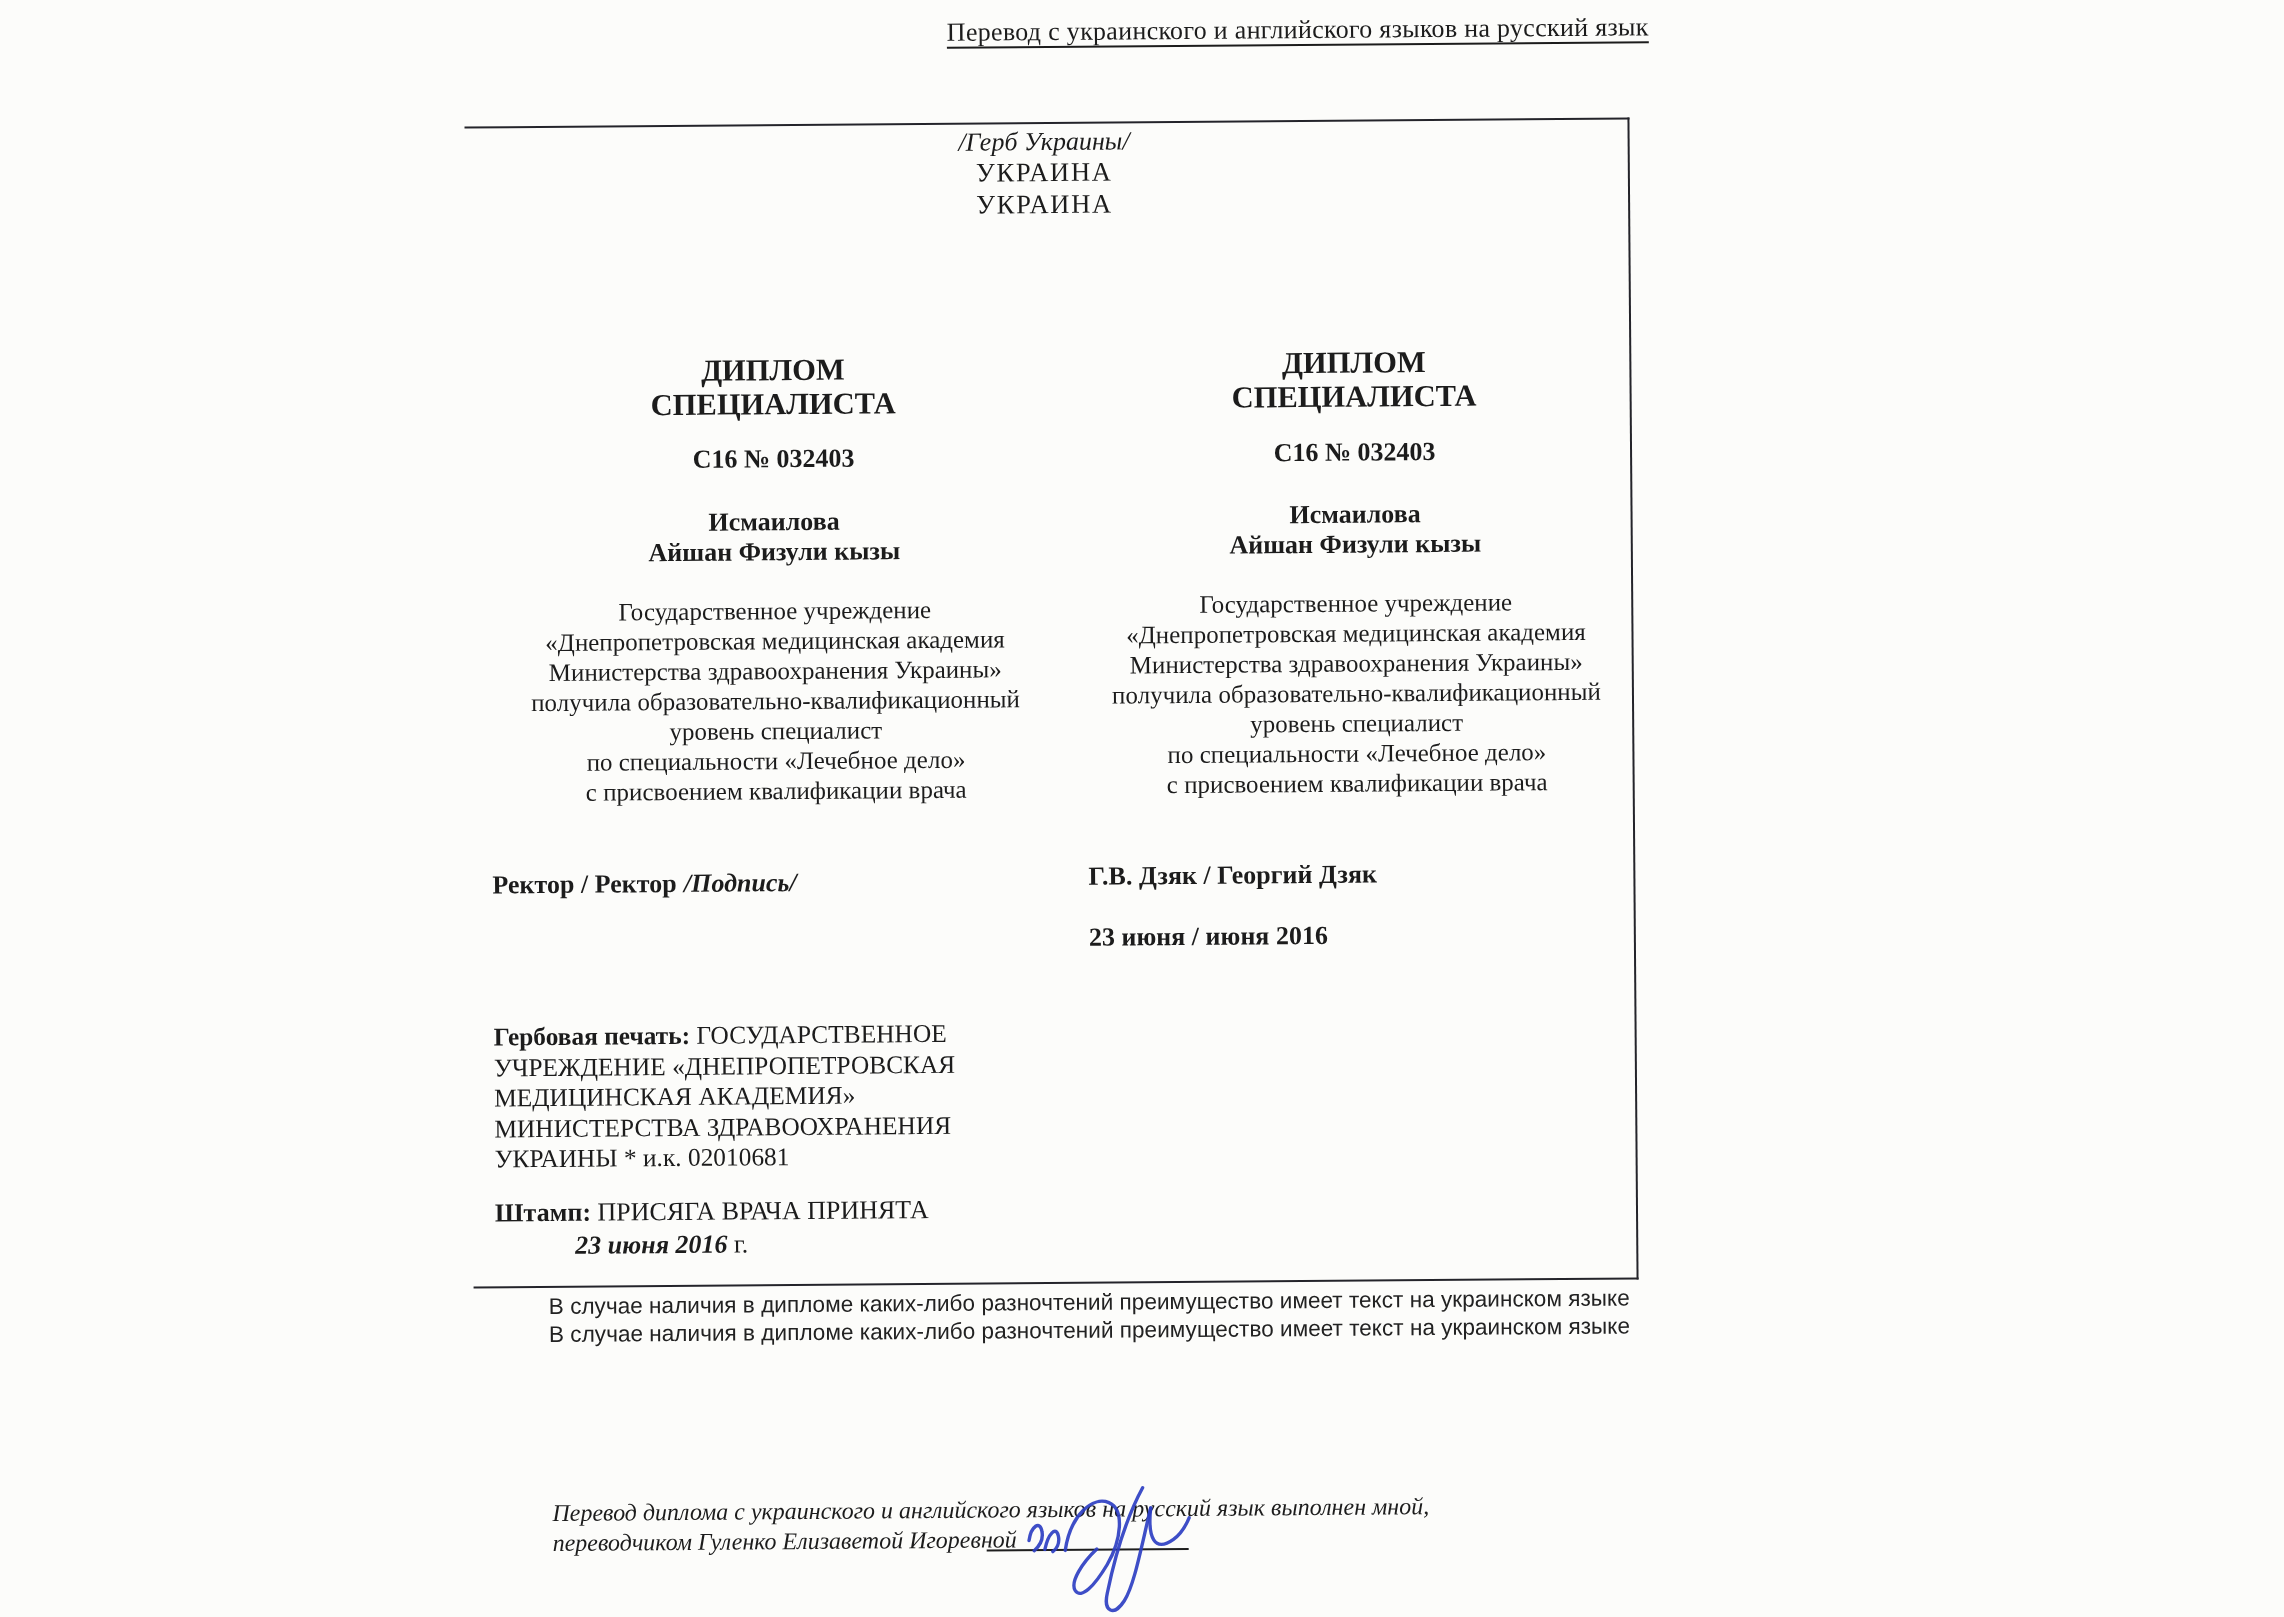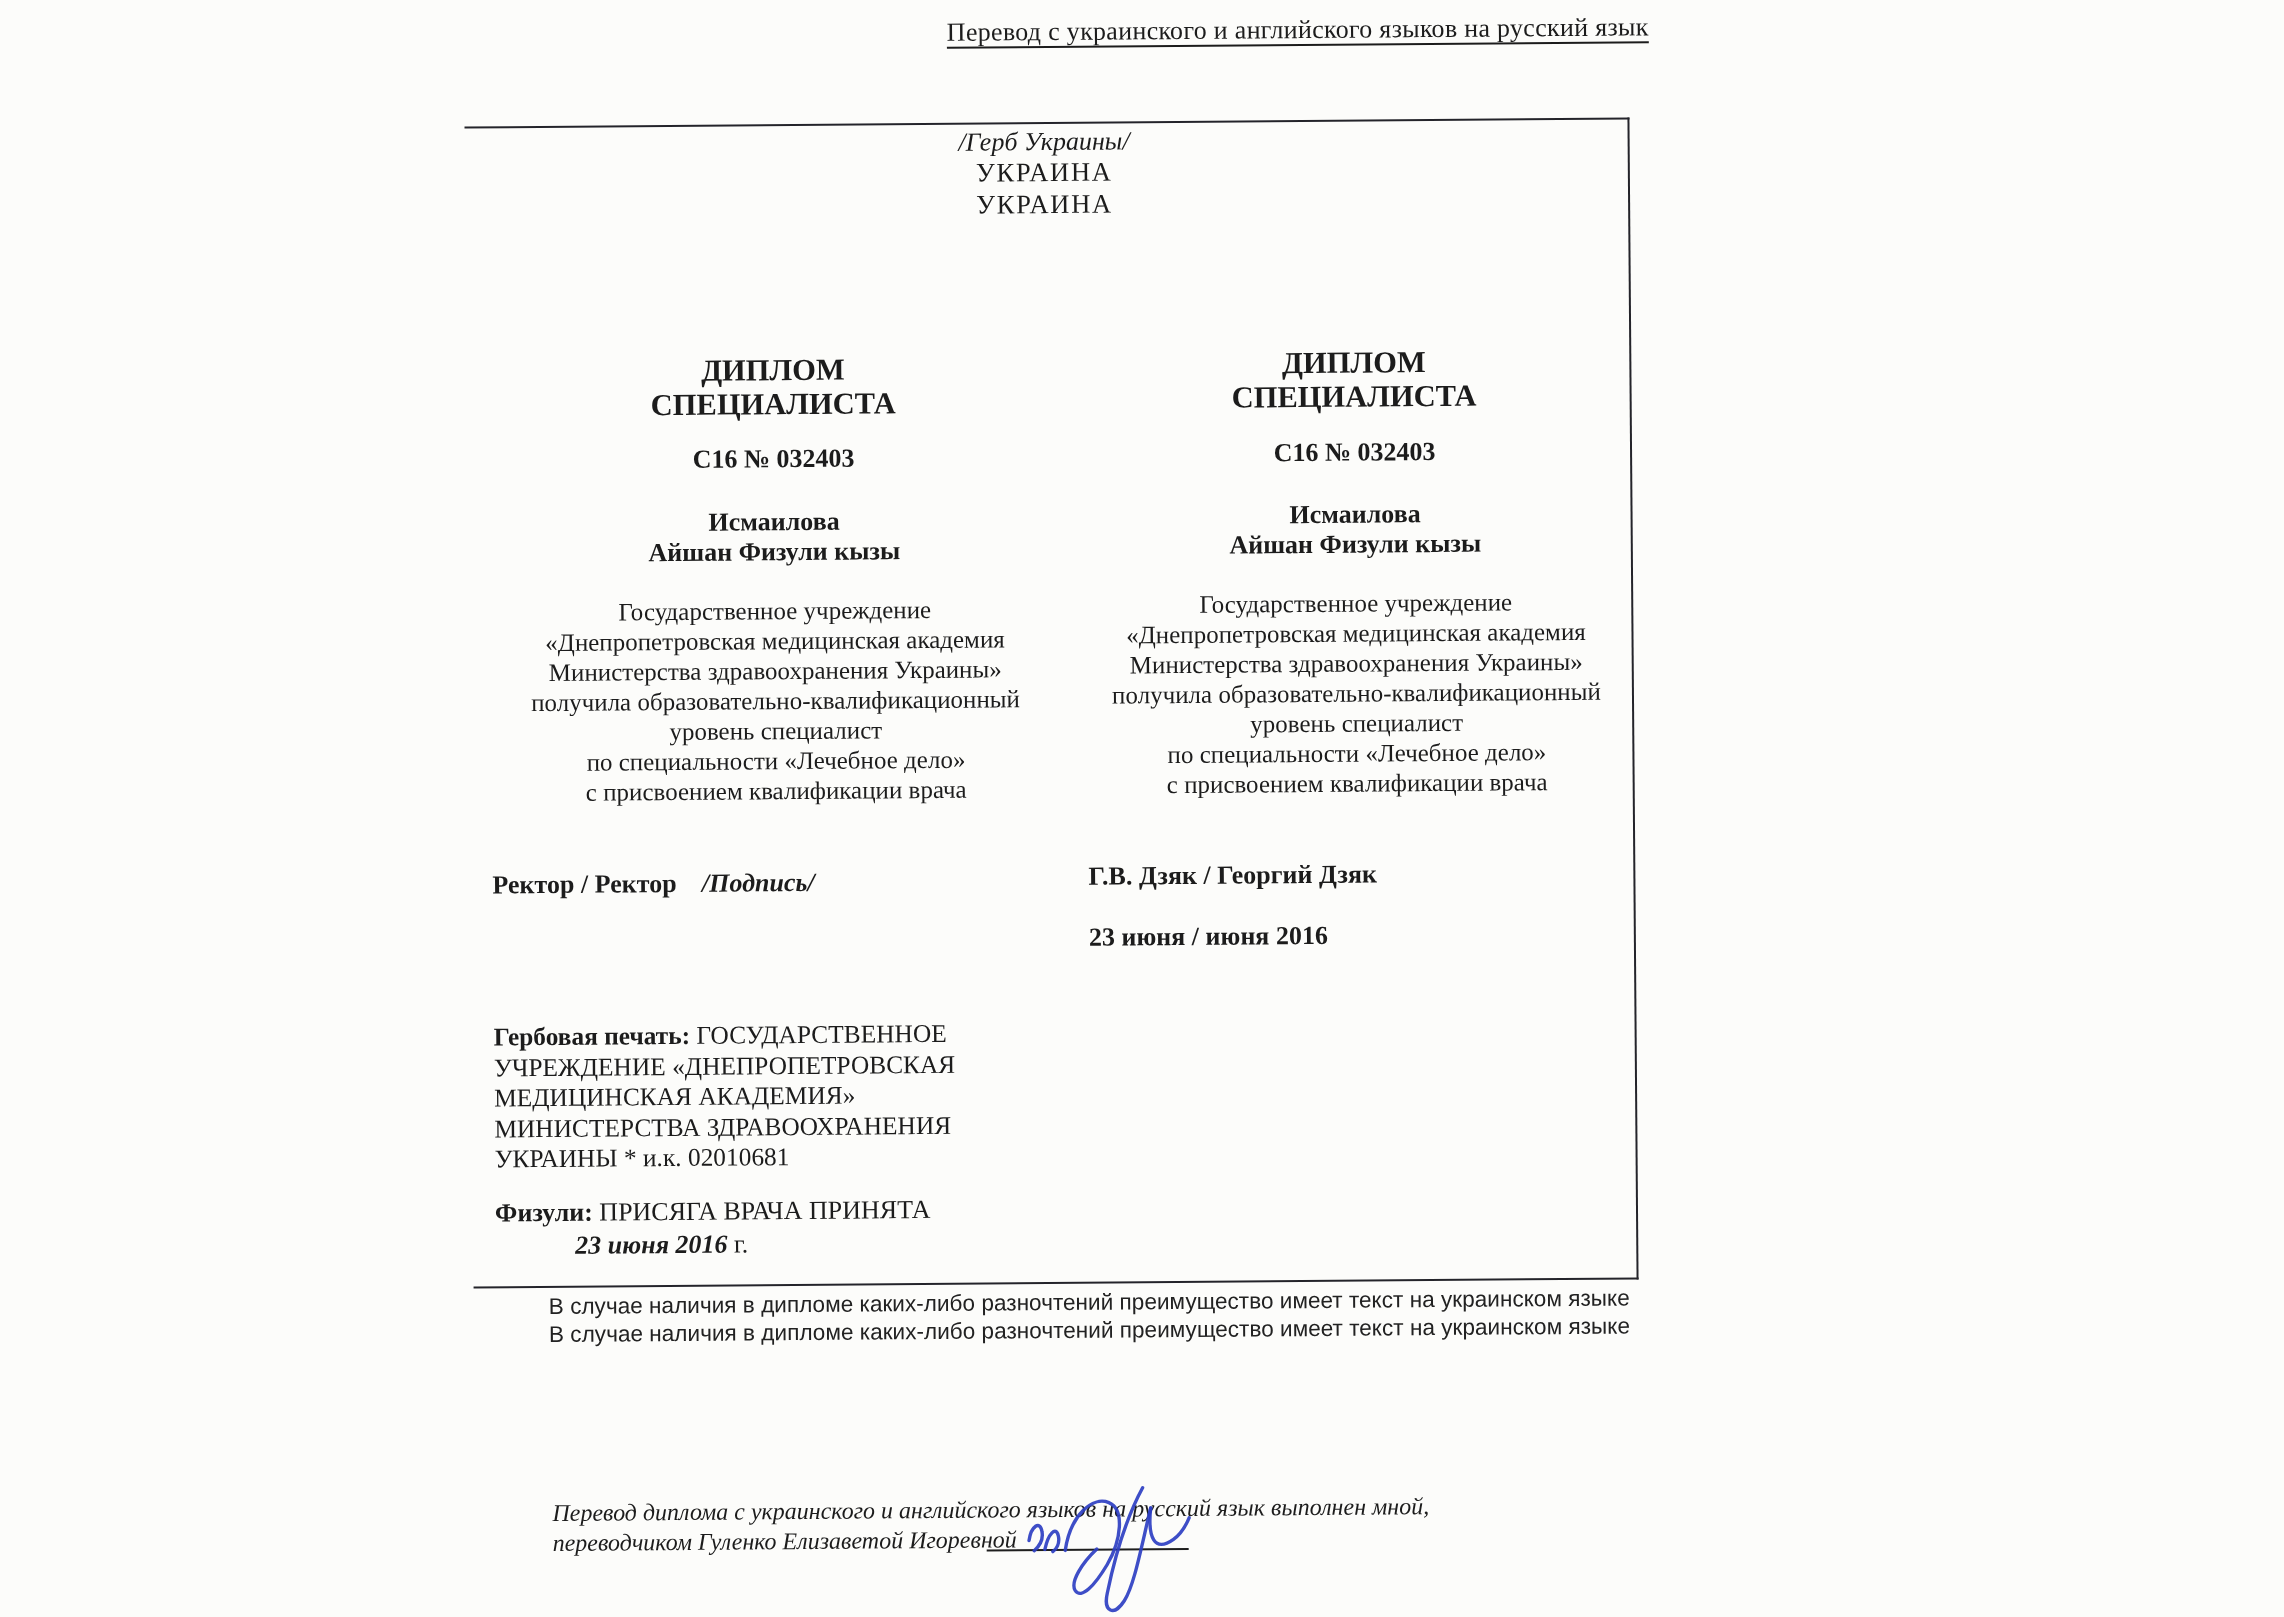--- a/index.html
+++ b/index.html
@@ -70,36 +70,36 @@
     <div>«Днепропетровская медицинская академия</div>
     <div>Министерства здравоохранения Украины»</div>
     <div>получила образовательно-квалификационный</div>
     <div>уровень специалист</div>
     <div>по специальности «Лечебное дело»</div>
     <div>с присвоением квалификации врача</div>
   </div>
 
   <div class="abs sign-row" style="left:491px;top:866px;">
     <span class="b">Ректор / Ректор</span>
-    <span class="b i" style="margin-left:19px;">/Подпись/</span>
+    <span class="b i" style="margin-left:1px;">/Подпись/</span>
   </div>
 
   <div class="abs seal" style="left:491px;top:1017px;width:526px;">
     <div>
       <span class="b">Гербовая печать:</span>
       <span>ГОСУДАРСТВЕННОЕ</span>
     </div>
     <div>УЧРЕЖДЕНИЕ «ДНЕПРОПЕТРОВСКАЯ</div>
     <div>МЕДИЦИНСКАЯ АКАДЕМИЯ»</div>
     <div>МИНИСТЕРСТВА ЗДРАВООХРАНЕНИЯ</div>
     <div>УКРАИНЫ * и.к. 02010681</div>
   </div>
 
   <div class="abs stamp" style="left:491px;top:1194px;">
-    <span class="b">Физули:</span>
+    <span class="b">Штамп:</span>
     <span>ПРИСЯГА ВРАЧА ПРИНЯТА</span>
   </div>
   <div class="abs stamp" style="left:571px;top:1227px;">
     <span class="b i">23 июня 2016</span>
     <span>г.</span>
   </div>
 
   <div class="abs ctr dip-title" style="left:1074px;top:348px;width:565px;">
     <div>ДИПЛОМ</div>
     <div>СПЕЦИАЛИСТА</div>

